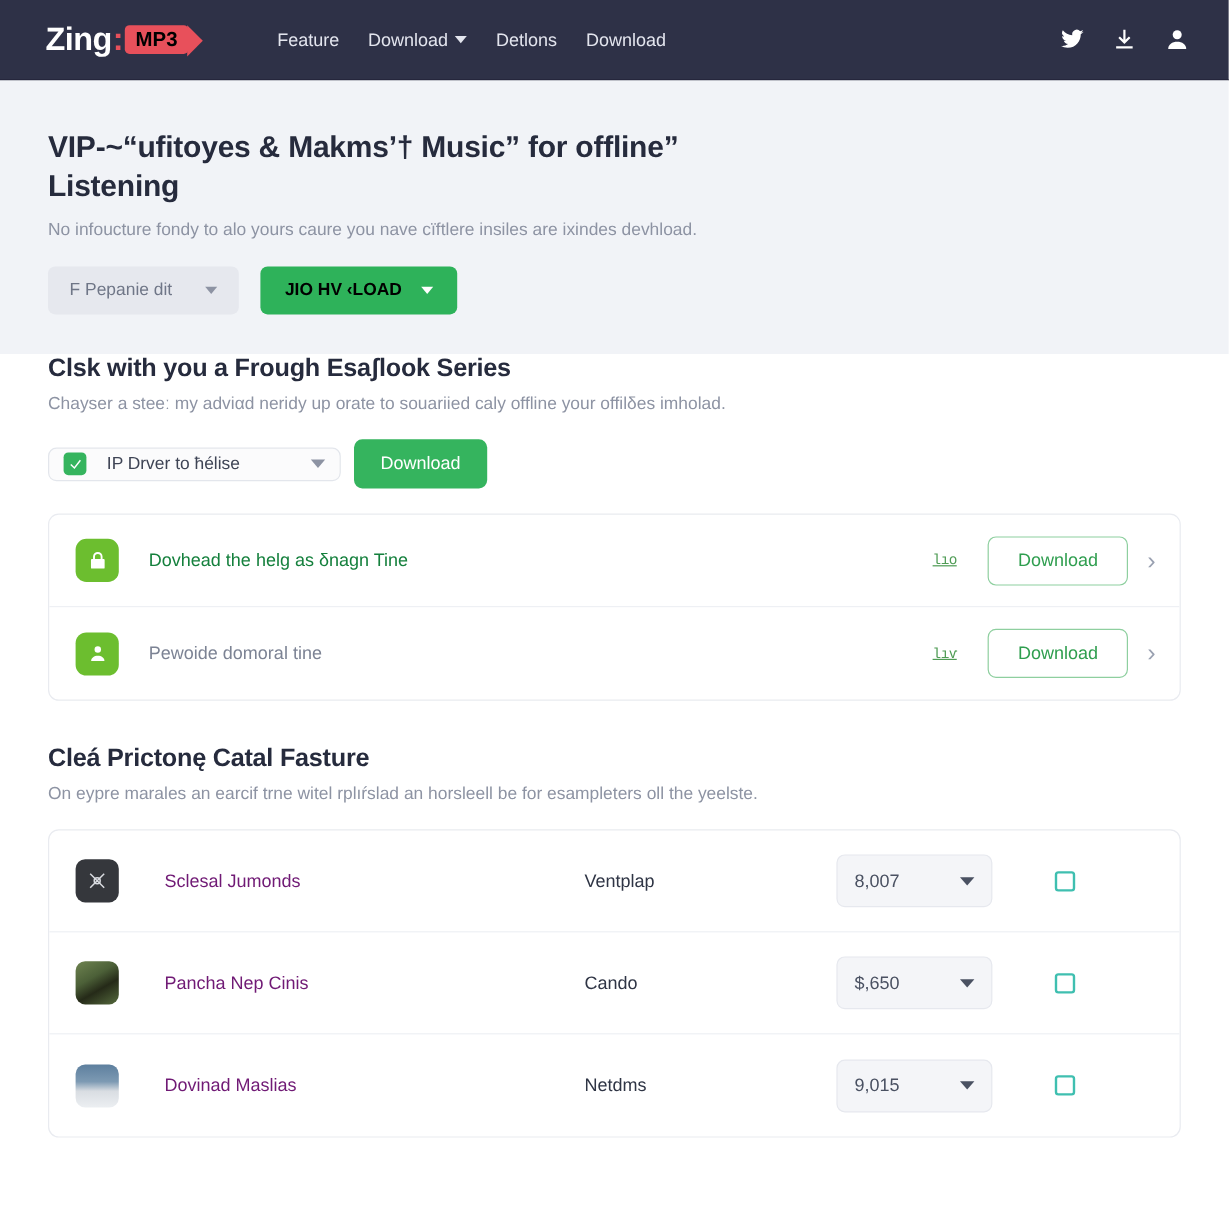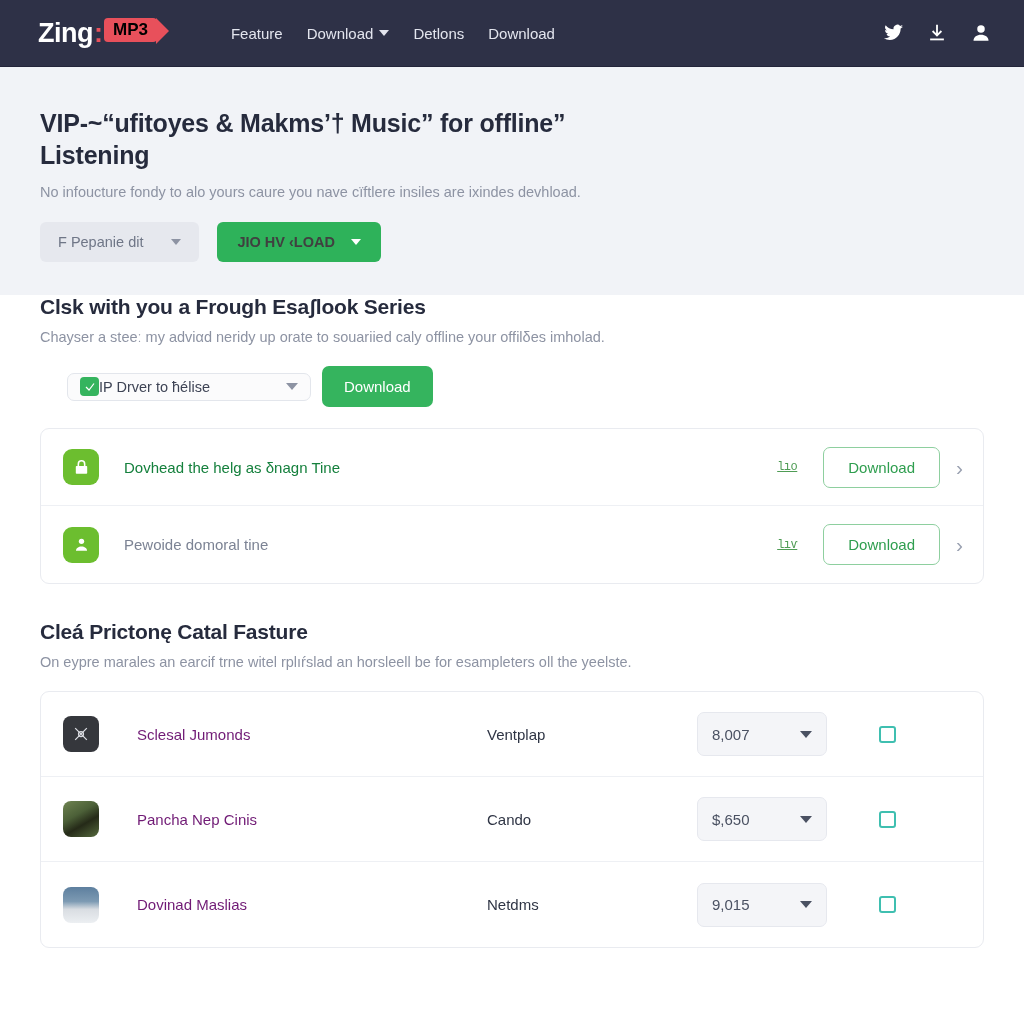--- a/index.html
+++ b/index.html
@@ -13,21 +13,21 @@
 
   
   .navbar {
     height: 67px;
     background: #2e3147;
     display: flex;
     align-items: center;
     padding: 0 22px 0 38px;
     border-bottom: 1px solid #23253a;
   }
-  .brand { display: flex; align-items: flex-start; gap: 0px; }
+  .brand { display: flex; align-items: center; gap: 0px; }
   .brand-zing {
     color: #ffffff;
     font-size: 27px;
     font-weight: bold;
     letter-spacing: -0.5px;
   }
   .brand-colon { color: #e8505b; font-size: 27px; font-weight: bold; margin: 0 1px 0 1px; }
   .brand-badge {
     background: #e8505b;
     color: #000000;
@@ -110,21 +110,21 @@
     padding: 12px 18px;
     display: flex;
     align-items: center;
     gap: 28px;
     cursor: pointer;
   }
   .btn-ghost .caret-down { border-top-color: #8d93a3; }
 
   .btn-green {
     background: #2eb25a;
-    color: #404040;
+    color: #000000;
     font-size: 14.5px;
     font-weight: bold;
     border: none;
     border-radius: 6px;
     padding: 12px 20px;
     display: flex;
     align-items: center;
     gap: 16px;
     cursor: pointer;
   }
@@ -147,23 +147,22 @@
   .filter-row { display: flex; align-items: center; gap: 11px; margin-top: 21px; }
   .select-box {
     width: 244px;
     height: 28px;
     background: #fbfbfc;
     border: 1px solid #e3e6ec;
     border-radius: 7px;
     display: flex;
     align-items: center;
     padding: 0 12px;
-    gap: 0;
-    cursor: pointer;
-    margin-left: 27px;
+    gap: 17px;
+    cursor: pointer;
   }
   .check-green {
     width: 19px; height: 19px;
     background: #35b45e;
     border-radius: 4px;
     display: flex; align-items: center; justify-content: center;
     flex: 0 0 auto;
   }
   .check-green svg { width: 12px; height: 12px; fill: none; stroke: #fff; stroke-width: 2.4; }
   .select-label { font-size: 14.5px; color: #3e4455; flex: 1; }

